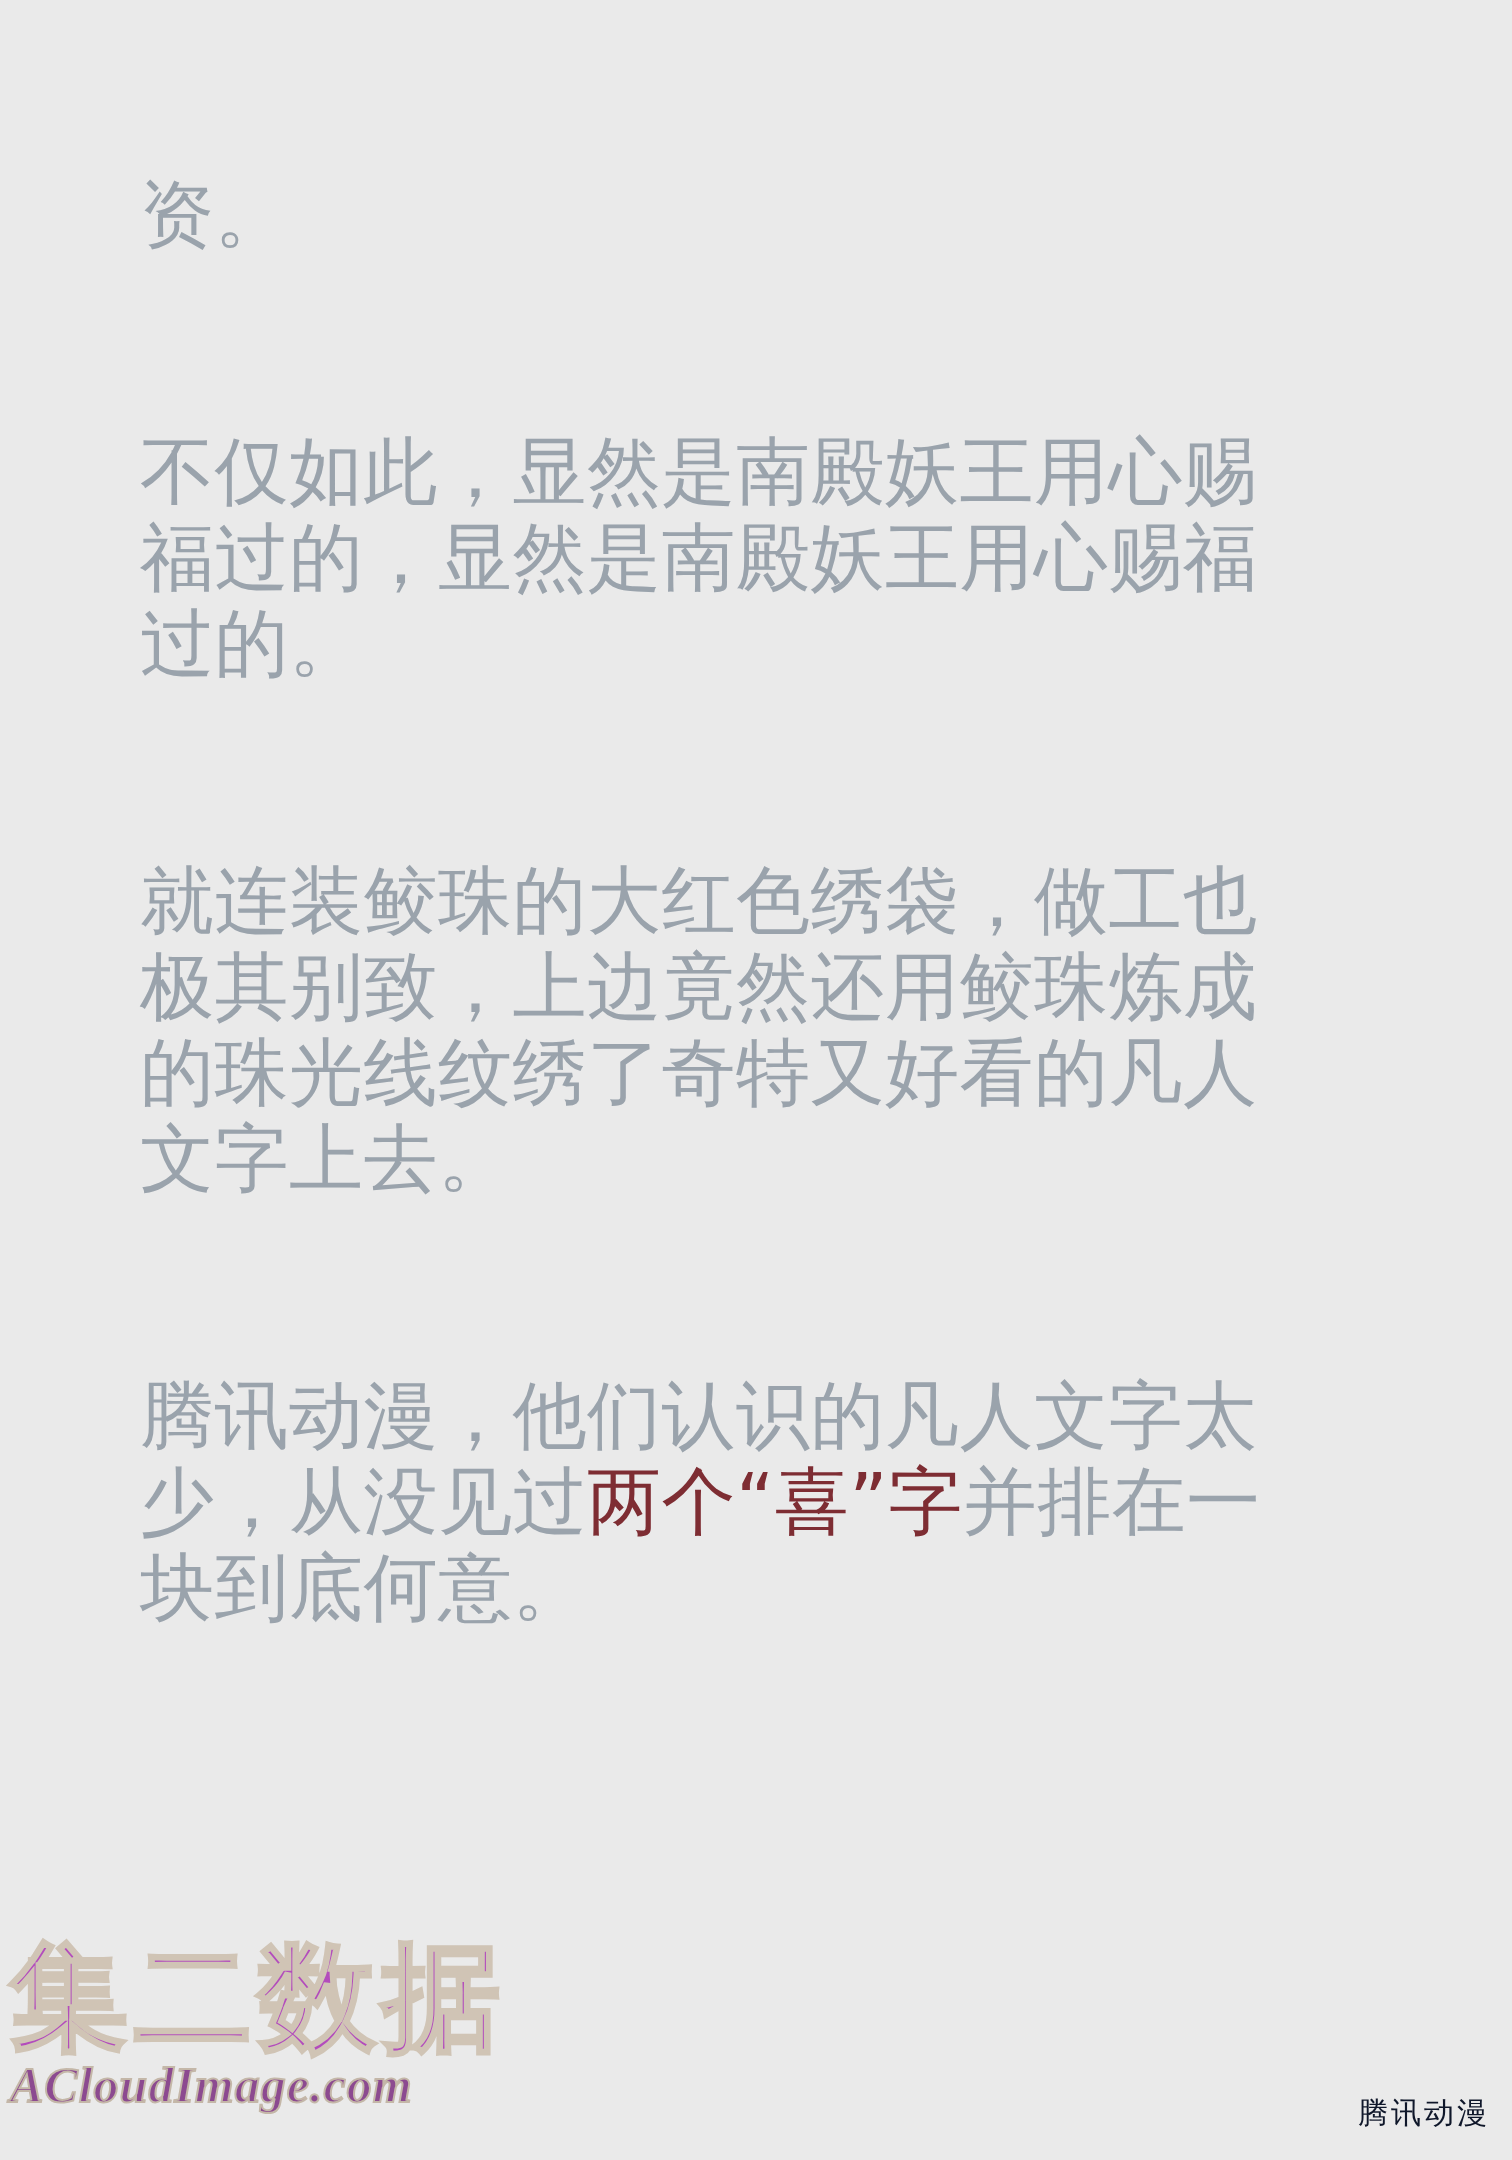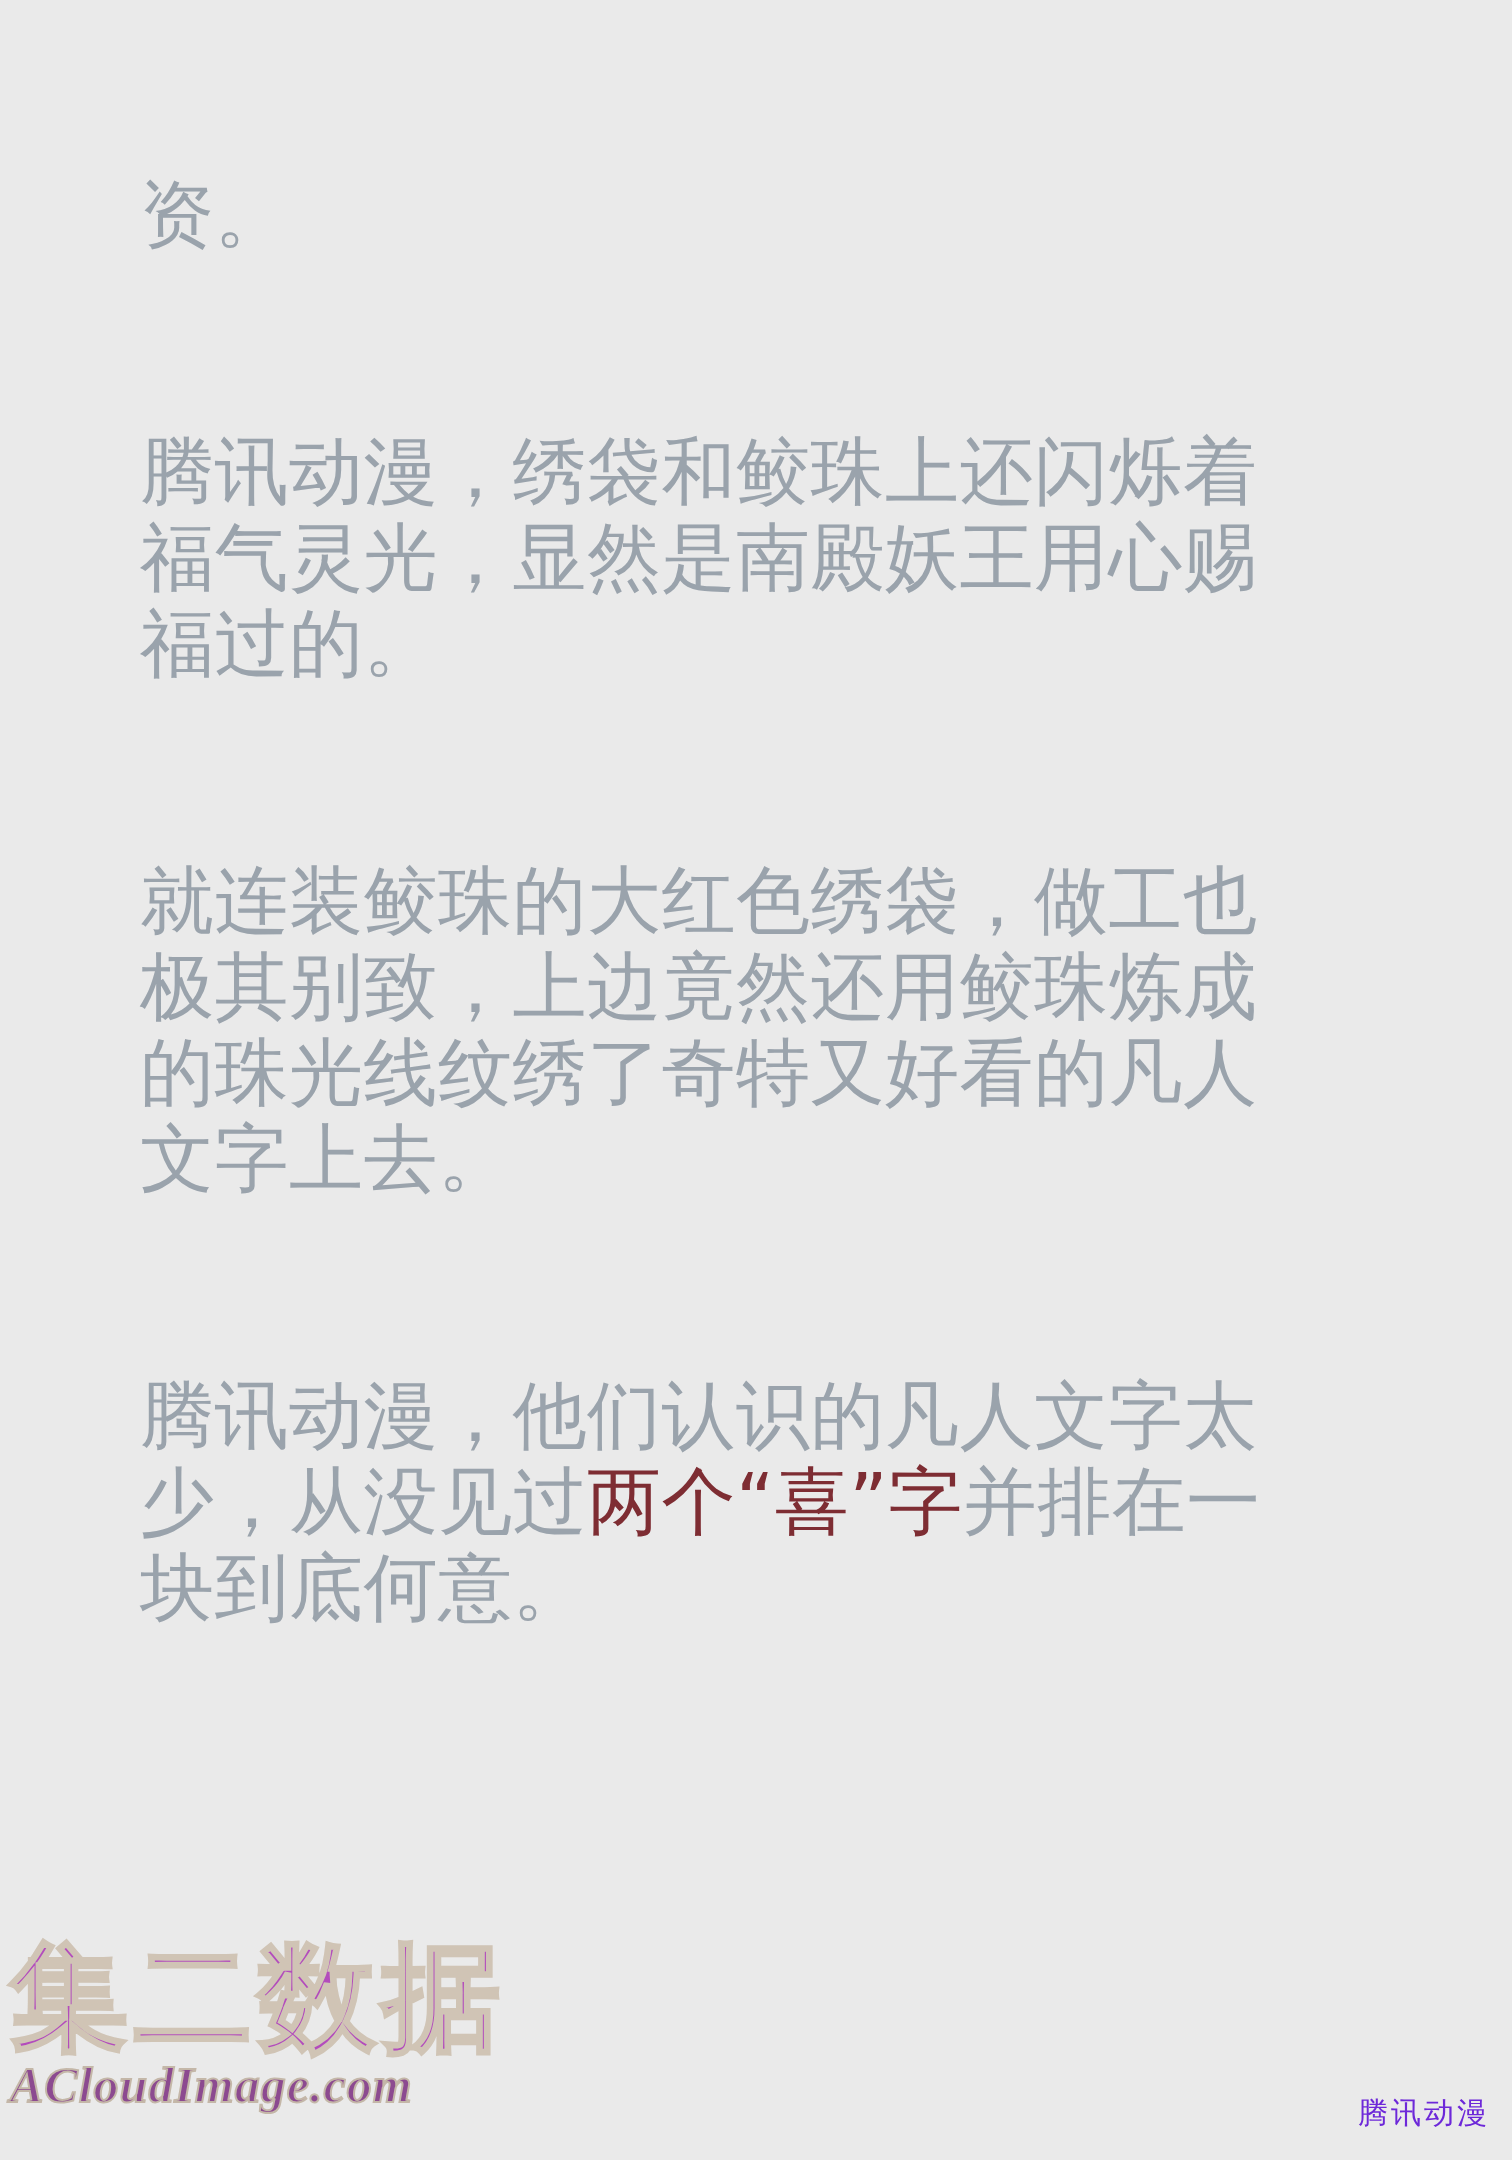--- a/index.html
+++ b/index.html
@@ -69,33 +69,33 @@
     letter-spacing: 1px;
     font-family: "Liberation Serif", serif;
     font-style: italic;
     opacity: 0.9;
   }
   .watermark-right {
     position: absolute;
     right: 22px;
     bottom: 26px;
     font-size: 30px;
-    color: #6d28d9;
+    color: #0f172a;
     letter-spacing: 3px;
     font-family: "DejaVu Sans", "Liberation Sans", sans-serif;
   }
 </style>
 </head>
 <body>
 
 <div class="page">
 
   <div class="text-block">
     <div class="para">资。</div>
-    <div class="para">腾讯动漫，绣袋和鲛珠上还闪烁着福气灵光，显然是南殿妖王用心赐福过的。</div>
+    <div class="para">不仅如此，显然是南殿妖王用心赐福过的，显然是南殿妖王用心赐福过的。</div>
     <div class="para">就连装鲛珠的大红色绣袋，做工也极其别致，上边竟然还用鲛珠炼成的珠光线纹绣了奇特又好看的凡人文字上去。</div>
     <div class="para"><span>腾讯动漫，他们认识的凡人文字太少，从没见过</span><span class="highlight">两个“喜”字</span><span>并排在一块到底何意。</span></div>
 
     <div class="gap"></div>
 
     
     
     
     
 

